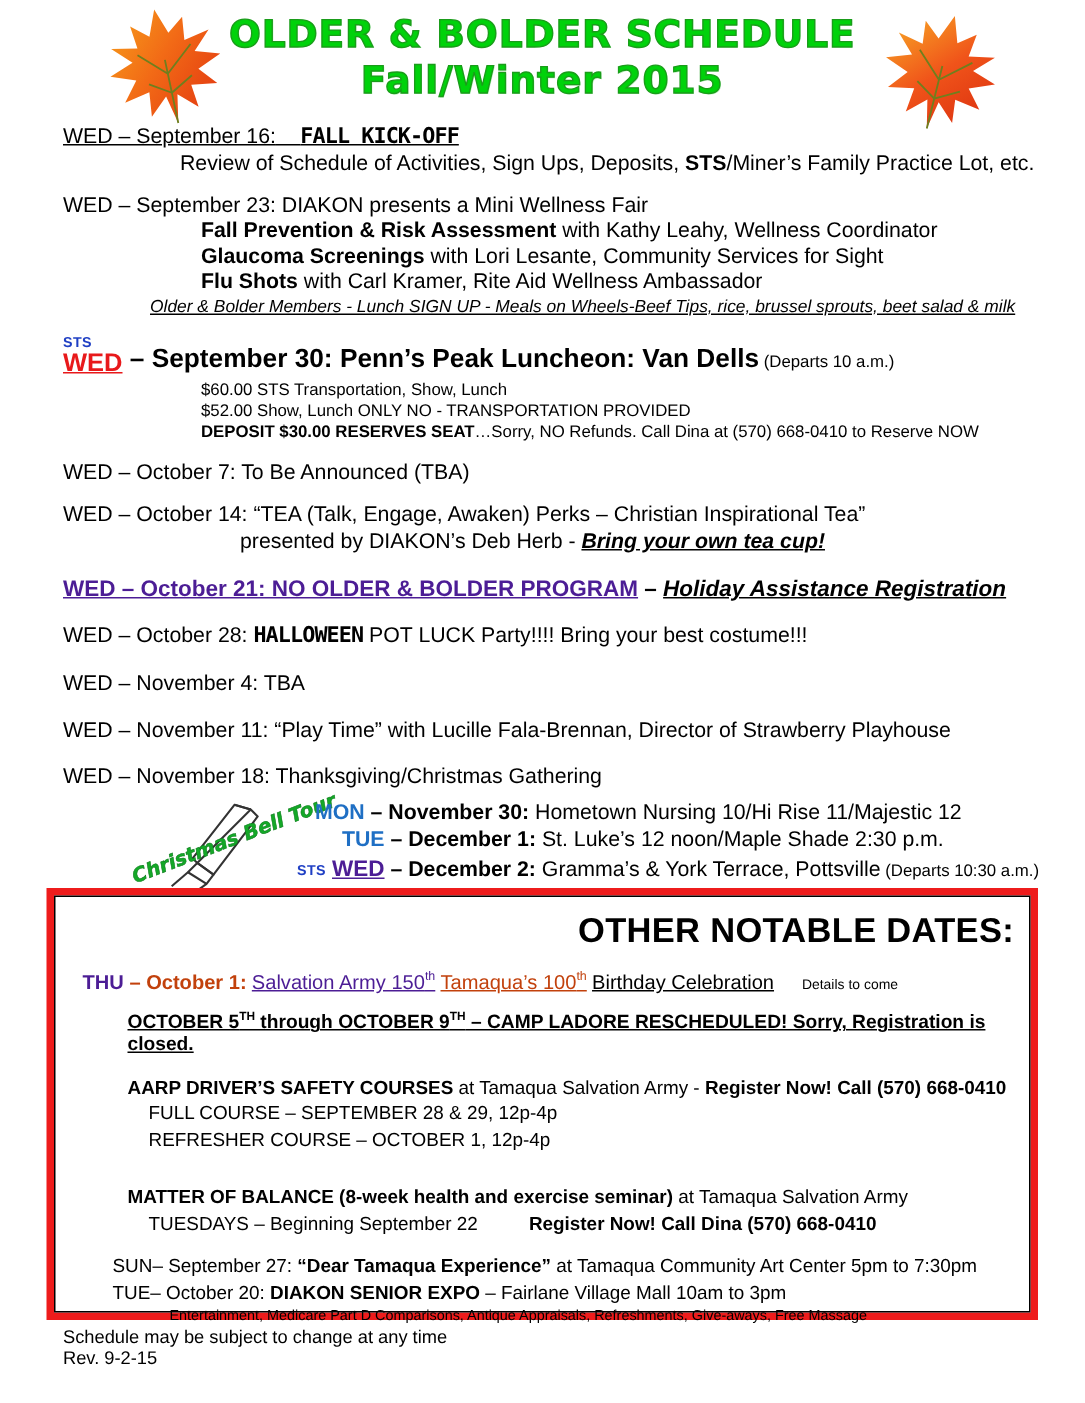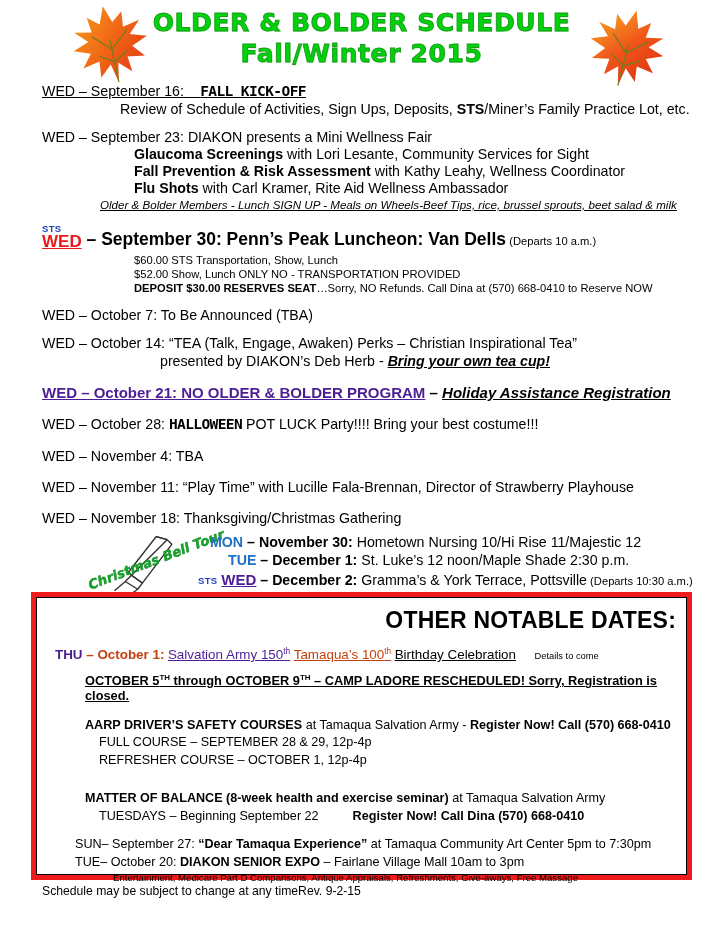--- a/index.html
+++ b/index.html
@@ -181,21 +181,22 @@
   .nd-indent2 { padding-left: 52px; }
 
   
   .footer {
     position: absolute;
     left: 42px;
     right: 42px;
     top: 884px;
     font-size: 12.2px;
     display: flex;
-    justify-content: flex-start;
+    justify-content: flex-end;
+    flex-direction: column;
   }
 </style>
 </head>
 <body>
 
 <div class="page">
 
   <div class="header">
 
     <svg class="leaf left" viewBox="0 0 100 100">
@@ -231,22 +232,22 @@
   <div class="sched">
 
     <div class="row">
       <span class="u"><span>WED – September 16:</span><span class="halloween">&nbsp;&nbsp;</span><span class="kickoff">FALL KICK-OFF</span></span>
     </div>
     <div class="row indent2"><span>Review of Schedule of Activities, Sign Ups, Deposits, </span><span class="b">STS</span><span>/Miner’s Family Practice Lot, etc.</span></div>
 
     <div class="gap-md"></div>
 
     <div class="row">WED – September 23:  DIAKON presents a Mini Wellness Fair</div>
+    <div class="row indent3"><span class="b">Fall Prevention &amp; Risk Assessment</span><span> with Kathy Leahy, Wellness Coordinator</span></div>
     <div class="row indent3"><span class="b">Glaucoma Screenings</span><span>  with Lori Lesante,  Community Services for Sight</span></div>
-    <div class="row indent3"><span class="b">Fall Prevention &amp; Risk Assessment</span><span> with Kathy Leahy, Wellness Coordinator</span></div>
     <div class="row indent3"><span class="b">Flu Shots</span><span> with Carl Kramer, Rite Aid Wellness Ambassador</span></div>
     <div class="row indent1" style="font-size:11.6px"><span class="i u">Older &amp; Bolder Members - Lunch SIGN UP - Meals on Wheels-Beef Tips, rice, brussel sprouts, beet salad &amp; milk</span></div>
 
     <div class="gap-sm"></div>
 
     <div class="row" style="margin-top:4px">
       <span class="sts-stack">
         <span class="sts-tag">STS</span>
         <span class="sts-wed">WED</span>
       </span><span class="big"> – </span><span class="big">September 30:  Penn’s Peak Luncheon:  Van Dells</span><span class="sm"> (Departs 10 a.m.)</span>

